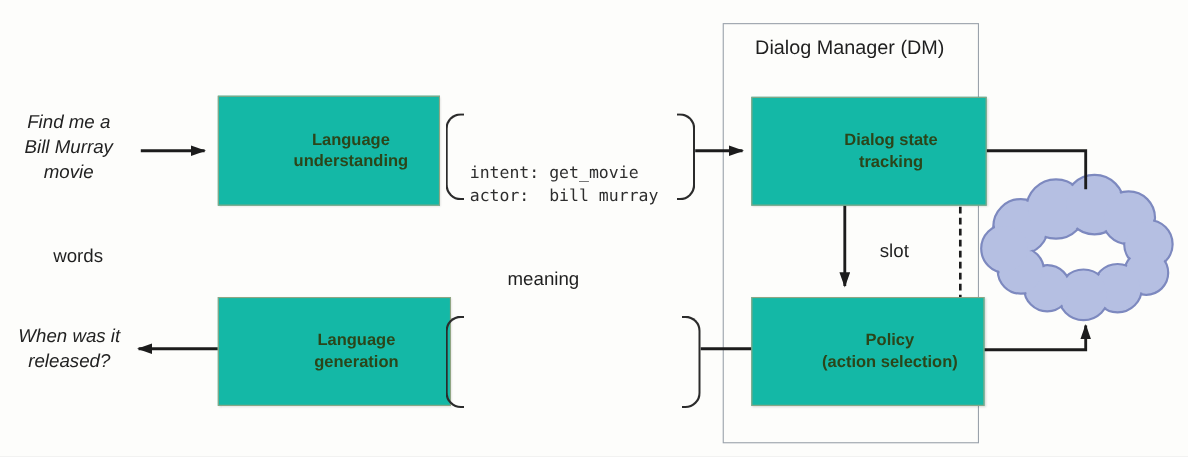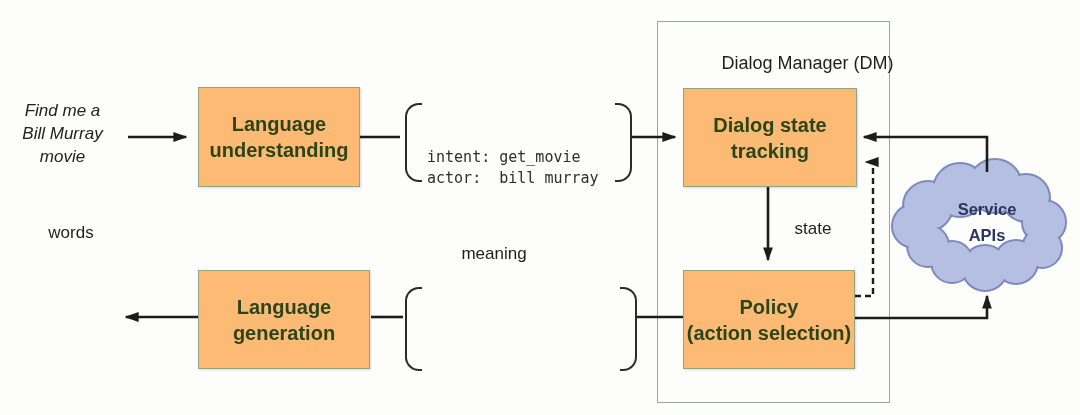--- a/index.html
+++ b/index.html
@@ -3,34 +3,34 @@
 <meta charset="utf-8">
 <style>
   html,body{margin:0;padding:0;background:#e9e9e9;}
   .canvas{
     position:relative;width:1080px;height:415px;background:#fdfdfb;
     font-family:"Liberation Sans",sans-serif;overflow:hidden;
   }
   .layer{position:absolute;left:0;top:0;width:1080px;height:415px;}
   
   .gbox{
-    position:absolute;background:#fdba74;border:1px solid #90a683;
+    position:absolute;background:#14b8a6;border:1px solid #90a683;
     box-shadow:1px 1px 2px rgba(0,0,0,0.15);
     display:flex;align-items:center;justify-content:center;text-align:center;
-    font-size:20px;font-weight:600;color:#2b451a;line-height:1.3;
-    white-space:pre-line;z-index:3;
+    font-size:15px;font-weight:600;color:#2b451a;line-height:1.3;
+    white-space:pre-line;z-index:3;padding-left:40px;
   }
   
   .dm{
     position:absolute;left:657px;top:21px;width:231px;height:380px;
     border:1.5px solid #9aa2ab;background:transparent;z-index:1;
   }
   .dm-title{
-    position:absolute;left:692px;top:33px;width:231px;text-align:center;
-    font-size:18px;color:#1f1f1f;z-index:3;margin-top:20px;
+    position:absolute;left:657px;top:33px;width:231px;text-align:center;
+    font-size:18px;color:#1f1f1f;z-index:3;
   }
   
   .utter{
     position:absolute;font-style:italic;font-size:17px;line-height:23px;
     color:#222;text-align:center;white-space:pre-line;z-index:3;
   }
   .plain{
     position:absolute;font-size:17px;color:#1f1f1f;text-align:center;z-index:3;
   }
   
@@ -117,38 +117,38 @@
     <line x1="403" y1="317" x2="371" y2="317" stroke="#1c1c1c" stroke-width="2.6"></line>
 
     <line x1="198" y1="317" x2="126" y2="317" stroke="#1c1c1c" stroke-width="2.6" marker-end="url(#ah)"></line>
   </svg>
 
   <div class="dm-title">Dialog Manager (DM)</div>
 
   <div class="utter" style="left:5px;top:99px;width:115px;">Find me a
 Bill Murray
 movie</div>
+  <div class="utter" style="left:4px;top:294px;width:118px;">When was it
+released?</div>
 
   <div class="plain" style="left:31px;top:223px;width:80px;">words</div>
   <div class="plain" style="left:454px;top:219px;width:80px;margin-top:25px;">meaning</div>
-  <div class="plain" style="left:782px;top:219px;width:62px;">state</div>
+  <div class="plain" style="left:782px;top:219px;width:62px;">slot</div>
 
   <div class="gbox" style="left:198px;top:87px;width:160px;height:98px;">Language
 understanding</div>
   <div class="gbox" style="left:683px;top:270px;width:170px;height:97px;">Policy
 (action selection)</div>
   <div class="gbox" style="left:683px;top:88px;width:172px;height:97px;">Dialog state
 tracking</div>
   <div class="gbox" style="left:198px;top:270px;width:170px;height:97px;">Language
 generation</div>
 
   <div class="bracket left" style="left:405px;top:103px;height:75px;"></div>
   <div class="bracket right" style="left:615px;top:103px;height:75px;"></div>
   <div class="mono" style="left:427px;top:119px;margin-top:28px;">intent: get_movie
 actor:  bill murray</div>
 
   <div class="bracket left" style="left:405px;top:287px;height:80px;"></div>
   <div class="bracket right" style="left:620px;top:287px;height:80px;"></div>
 
-  <div class="cloud-label">Service
-APIs</div>
 
 </div>
 
 </body></html>

